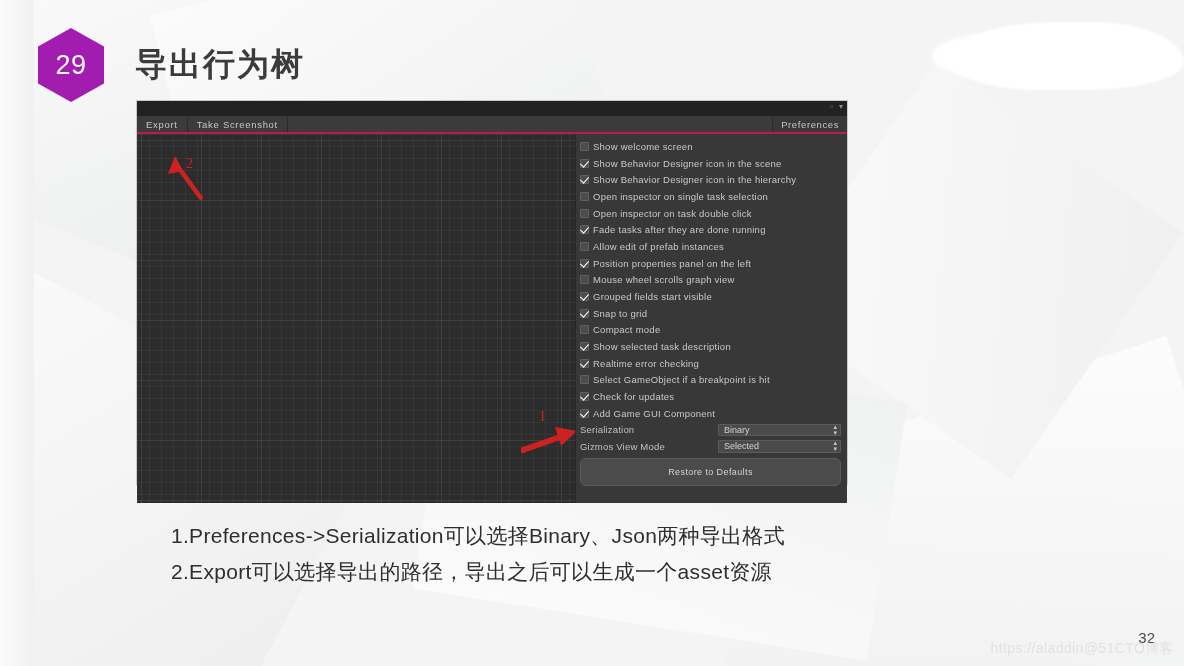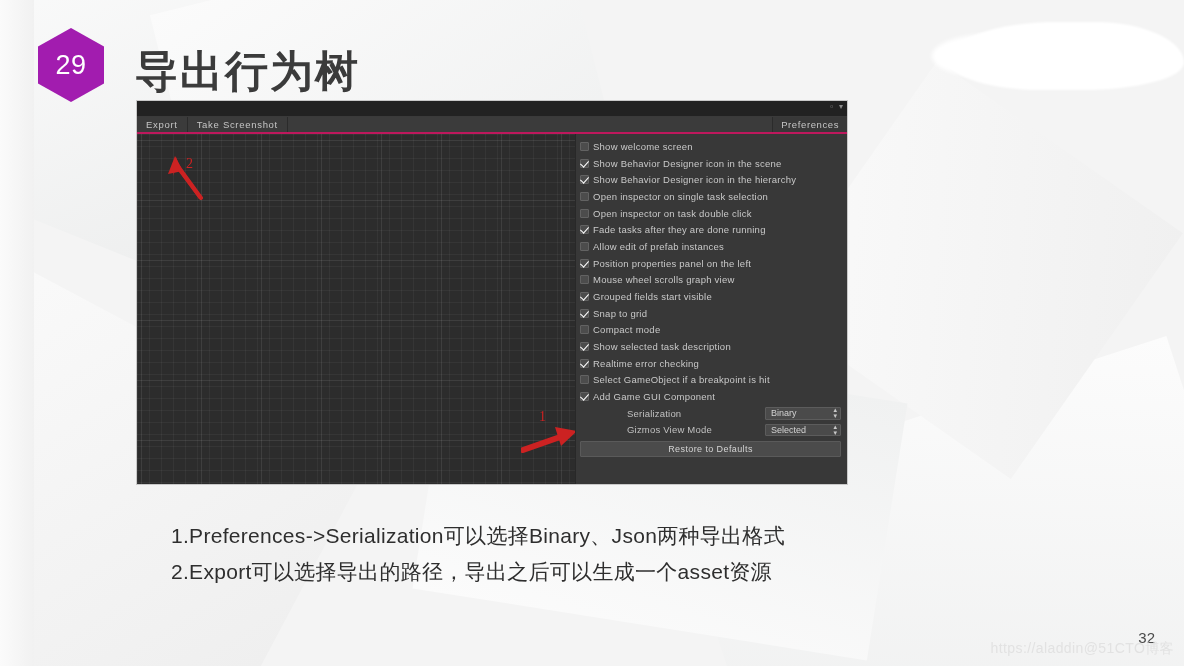--- a/index.html
+++ b/index.html
@@ -39,21 +39,21 @@
   
   #hexbadge {
     position:absolute; left:38px; top:28px; width:66px; height:74px;
     background:#a21caf;
     clip-path:polygon(50% 0%,100% 25%,100% 75%,50% 100%,0% 75%,0% 25%);
     display:flex; align-items:center; justify-content:center;
   }
   #hexbadge span { color:#fff; font-size:27px; letter-spacing:.5px; }
   #page-title {
     position:absolute; left:135px; top:43px;
-    font-size:43px; font-weight:bold; color:#3b3b3b;
+    font-size:32px; font-weight:bold; color:#3b3b3b;
     letter-spacing:2px;
   }
 
   
   #redaction {
     position:absolute; right:0px; top:22px; width:236px; height:68px;
     background:#ffffff; border-radius:46% 38% 44% 40%/56% 60% 40% 44%;
     filter:blur(1px);
   }
   #redaction2 {
@@ -123,31 +123,31 @@
     width:9px; height:9px; flex:0 0 auto; margin-right:4px;
     background:#4c4c4c; border:1px solid #626262; border-radius:1px;
     position:relative;
   }
   .cbx.on::after {
     content:""; position:absolute; left:1px; top:-1px;
     width:4px; height:7px; border:solid #ffffff;
     border-width:0 1.6px 1.6px 0; transform:rotate(42deg);
   }
   .pref-field { display:flex; align-items:center; height:16.5px; font-size:9.5px; color:#c0c0c0; }
-  .pref-field .fl { width:138px; flex:0 0 auto; letter-spacing:.2px;margin-left:47px; }
+  .pref-field .fl { width:138px; flex:0 0 auto; letter-spacing:.2px; }
   .popup {
     flex:1 1 auto; height:12.5px; background:#4a4a4a;
     border:1px solid #5c5c5c; border-radius:1px;
     display:flex; align-items:center; justify-content:space-between;
     padding:0 3px 0 5px; font-size:9px; color:#d2d2d2;
   }
   .popup .arrows { font-size:7px; line-height:6px; color:#c8c8c8; text-align:center; }
   #restore-btn {
-    margin-top:3px; height:16px; background:#4b4b4b;
-    border:1px solid #5a5a5a; border-radius:1px;
+    margin-top:3px; height:28px; background:#4b4b4b;
+    border:1px solid #5a5a5a; border-radius:6px;
     display:flex; align-items:center; justify-content:center;
     font-size:9px; color:#d4d4d4; letter-spacing:.4px;
   }
 
   
   .ann { position:absolute; pointer-events:none; }
   .ann-num { position:absolute; color:#cc2222; font-size:14px; font-family:"Liberation Serif",serif; }
 
   
   #body-text { position:absolute; left:163px; top:518px; width:900px;margin-left:8px; }
@@ -276,20 +276,24 @@
       <div class="pref-row">
         <span class="cbx on"></span>
         <span>Realtime error checking</span>
       </div>
       <div class="pref-row">
         <span class="cbx"></span>
         <span>Select GameObject if a breakpoint is hit</span>
       </div>
       <div class="pref-row">
         <span class="cbx on"></span>
+        <span>Check for updates</span>
+      </div>
+      <div class="pref-row">
+        <span class="cbx on"></span>
         <span>Add Game GUI Component</span>
       </div>
 
       <div class="pref-field">
         <span class="fl">Serialization</span>
         <span class="popup">
           <span>Binary</span>
           <span class="arrows">▴<br>▾</span>
         </span>
       </div>

